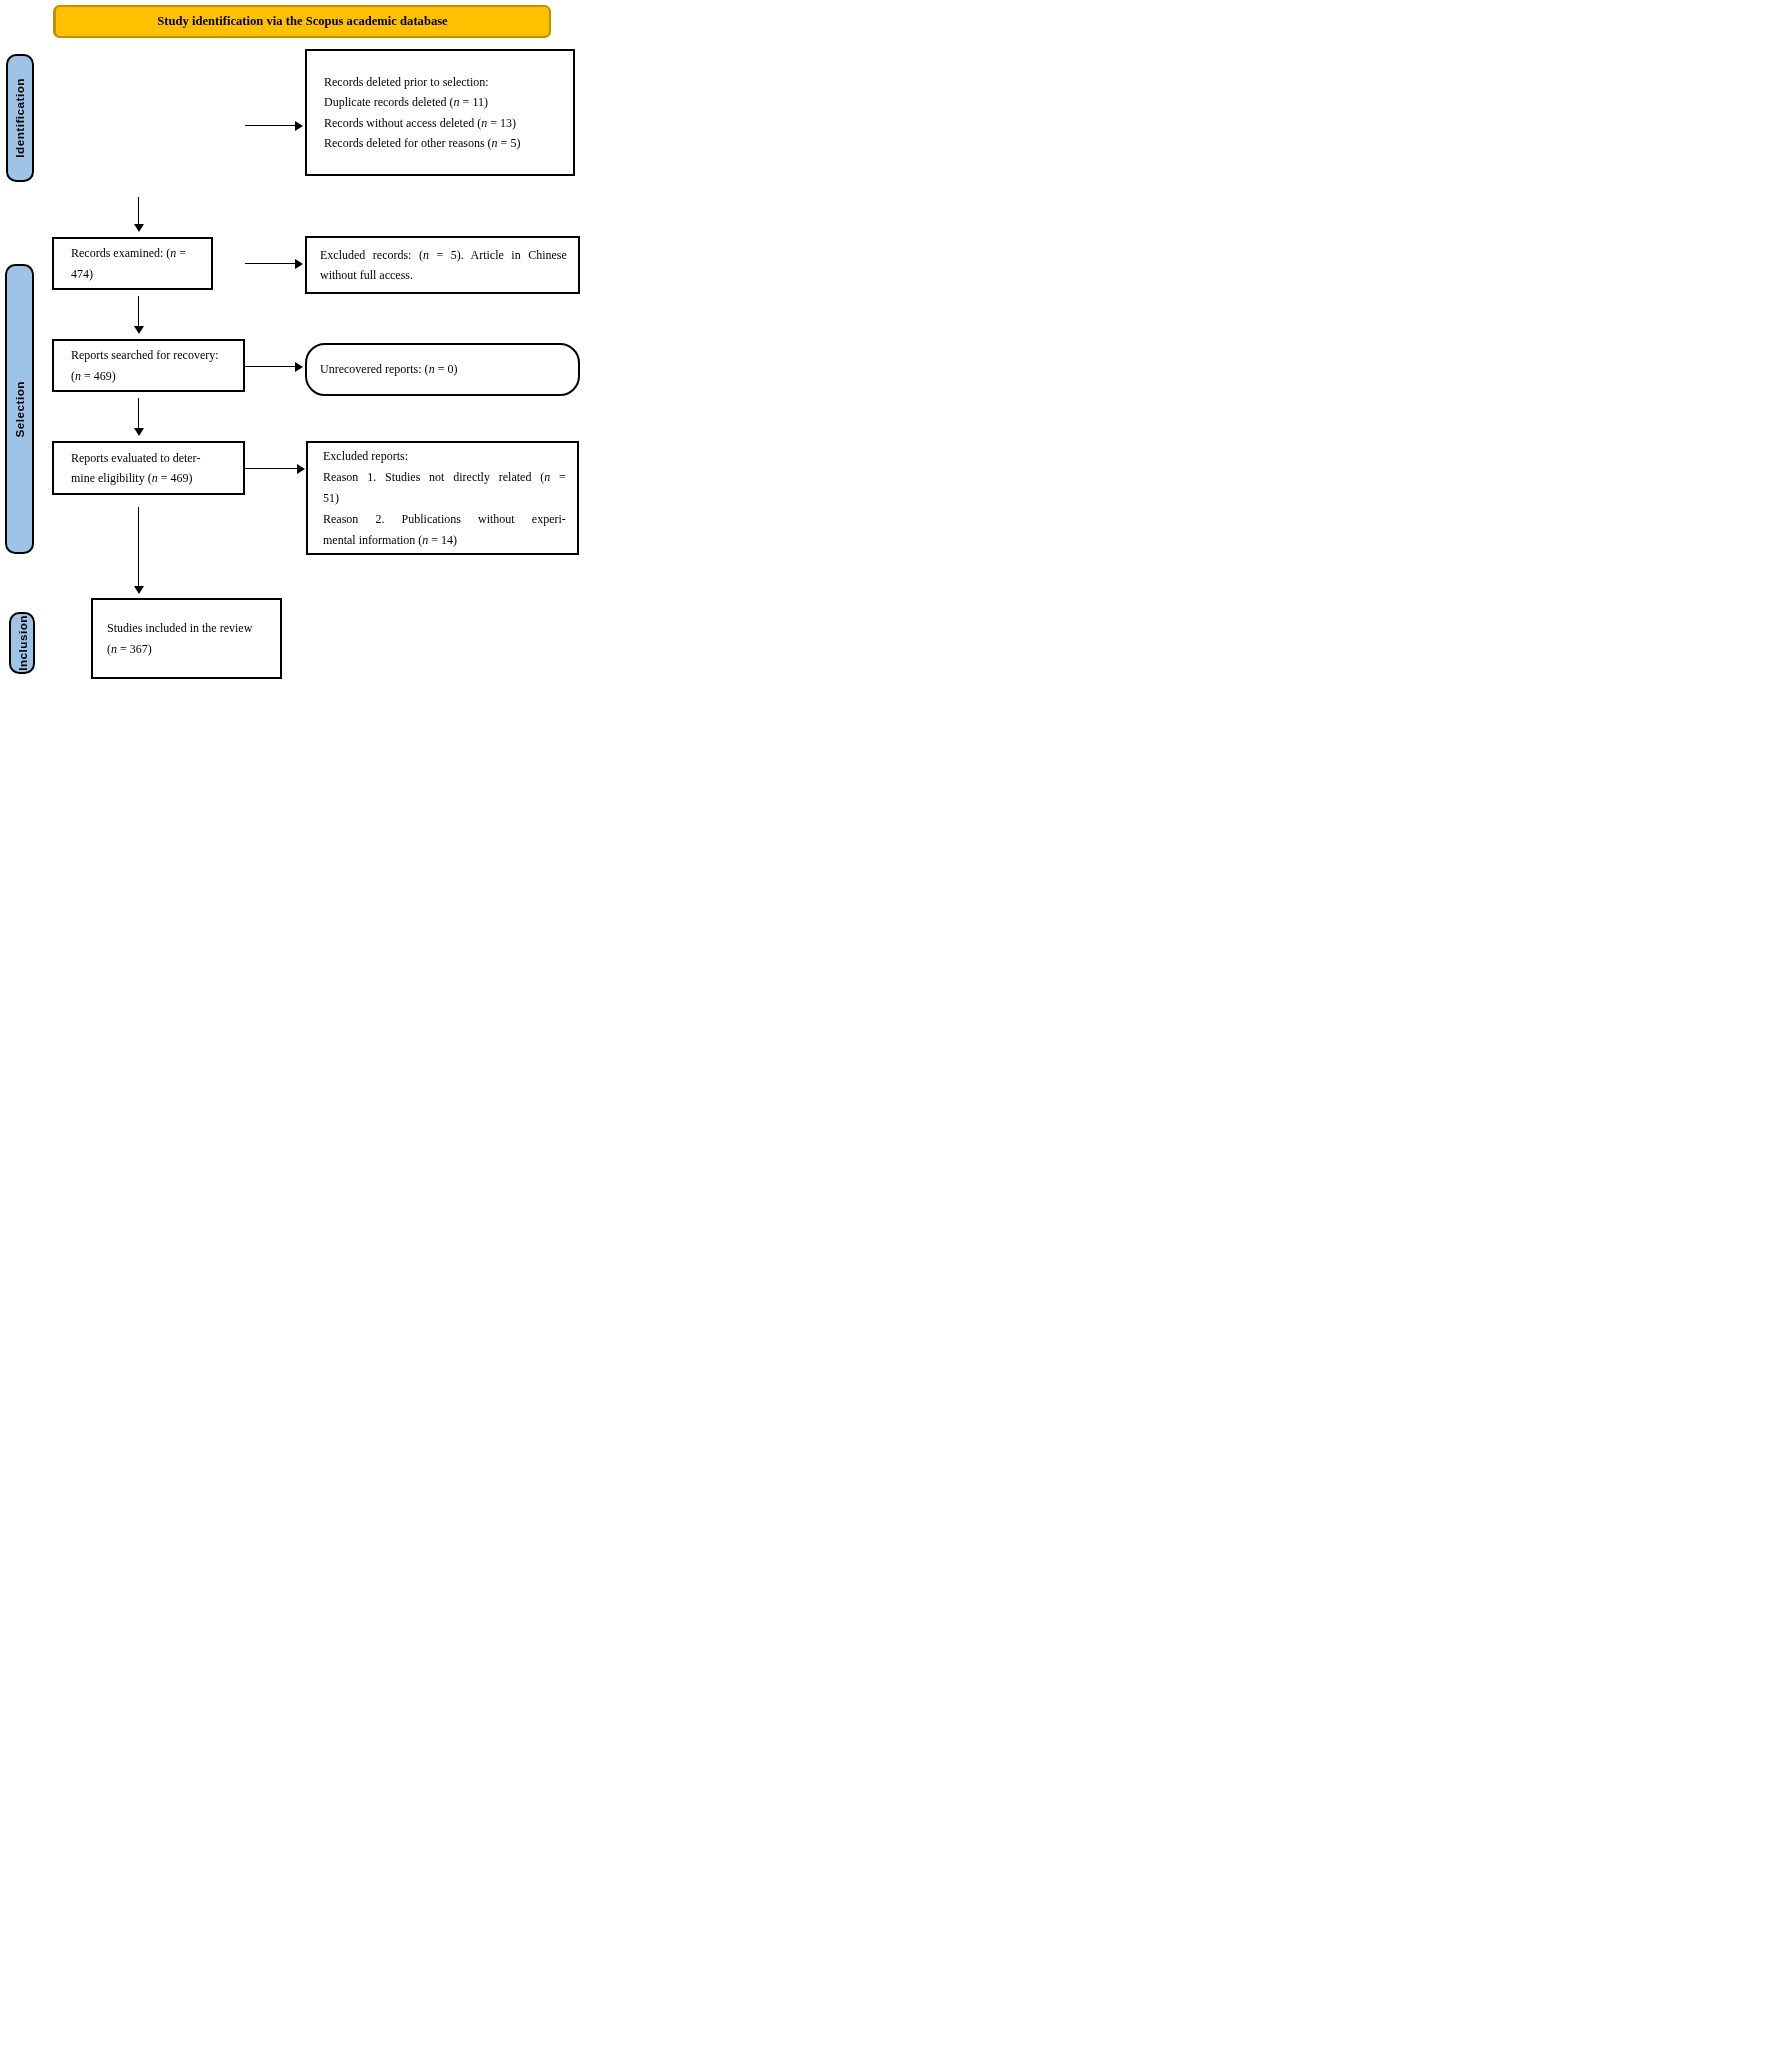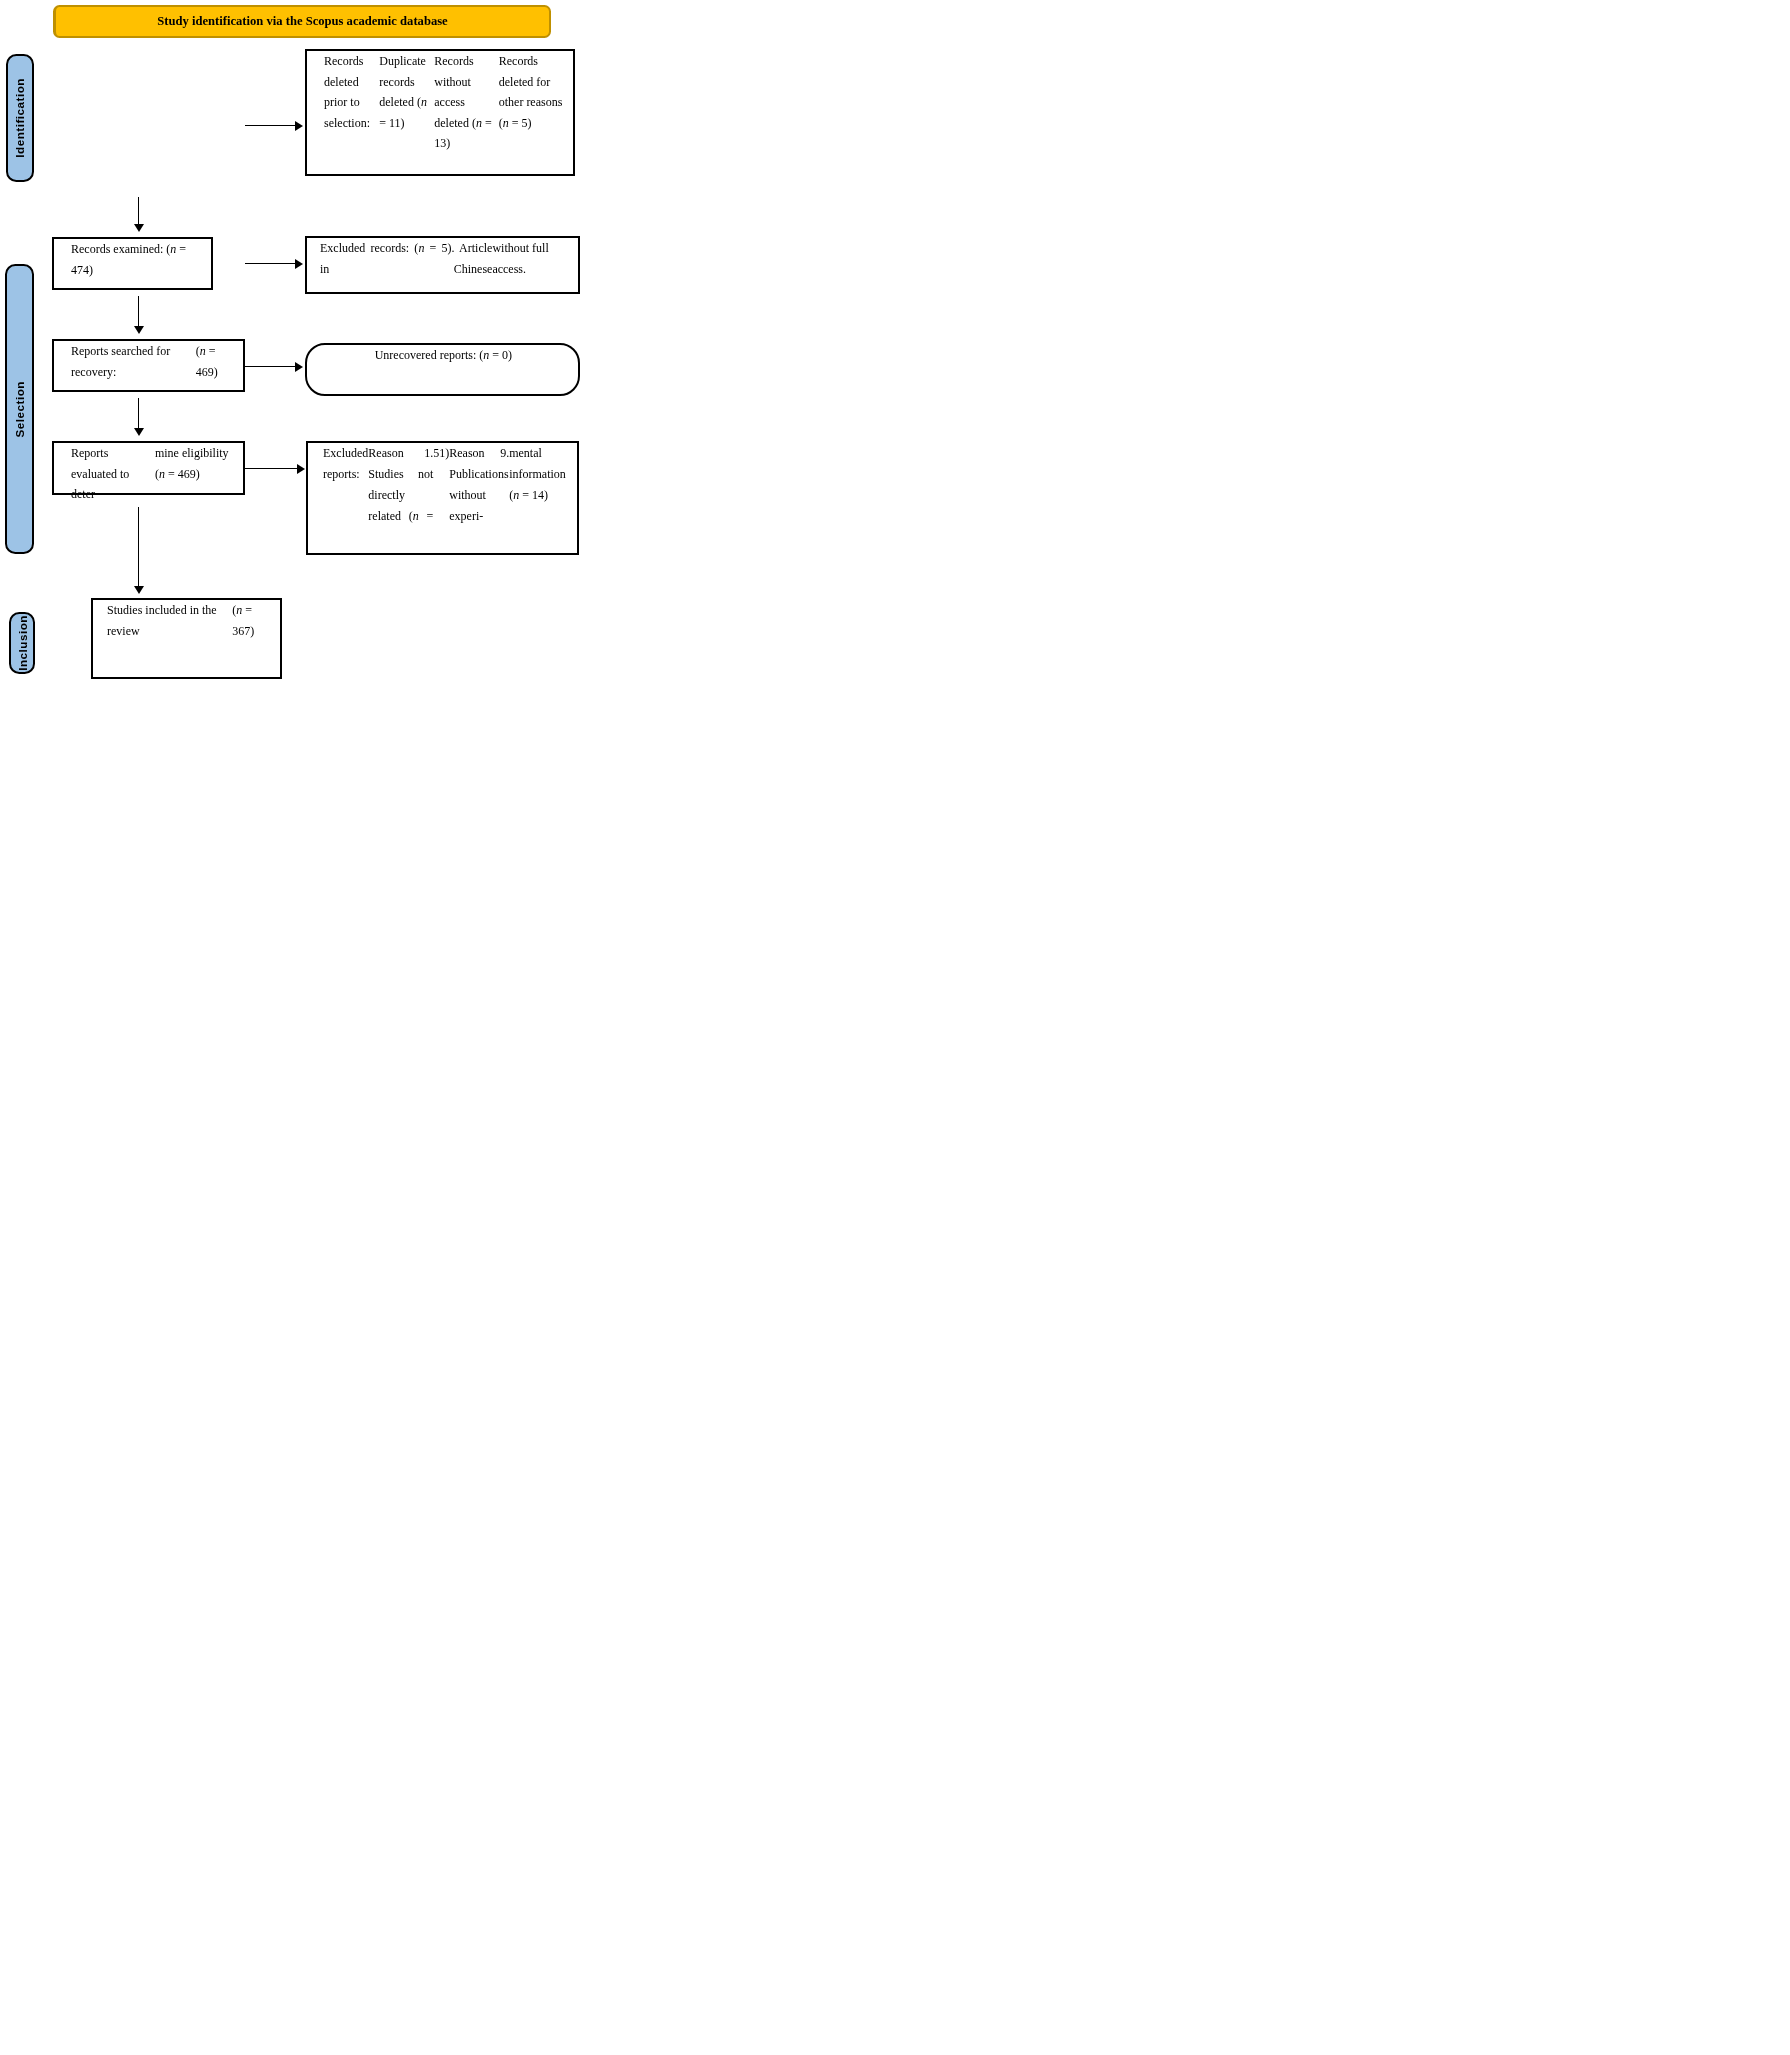--- a/index.html
+++ b/index.html
@@ -42,21 +42,21 @@
     white-space:nowrap;
   }
   #stage-identification{left:5.6px;top:54px;width:28.4px;height:128px;}
   #stage-selection{left:5.1px;top:264px;width:29px;height:290px;}
   #stage-inclusion{left:9.3px;top:612px;width:26px;height:62px;}
   .fbox{
     position:absolute;
     background:#fff;
     border:2.8px solid var(--line);
     box-sizing:border-box;
-    display:flex;justify-content:center;
+    display:flex;flex-direction:column;justify-content:center;
     font-size:12px;line-height:20.5px;
   }
   .fbox .tline{text-align:left;}
   .fbox .tline.j{text-align:justify;text-align-last:justify;}
   #box-records-identified{left:52px;top:48px;width:193px;height:129px;padding:0 9.3px 0 17px;}
   #box-records-deleted{left:305px;top:49px;width:270px;height:127px;padding:0 8.4px 0 17px;}
   #box-records-examined{left:52px;top:237px;width:161px;height:53px;padding:0 9.3px 0 17px;}
   #box-excluded-records{left:305px;top:236px;width:275px;height:58px;padding:0 11.2px 0 13px;}
   #box-reports-searched{left:52px;top:339px;width:193px;height:53px;padding:0 9.3px 0 17px;}
   #box-unrecovered-reports{left:305px;top:343px;width:275px;height:53px;padding:0 11.2px 0 13px;border-radius:20px;}
@@ -131,21 +131,21 @@
 
   <div class="fbox" id="box-reports-evaluated">
       <div class="tline">Reports evaluated to deter-</div>
       <div class="tline">mine eligibility (<i>n</i> = 469)</div>
     </div>
 
   <div class="fbox" id="box-excluded-reports">
       <div class="tline">Excluded reports:</div>
       <div class="tline j">Reason 1. Studies not directly related (<i>n</i> =</div>
       <div class="tline">51)</div>
-      <div class="tline j">Reason 9. Publications without experi-</div>
+      <div class="tline j">Reason 2. Publications without experi-</div>
       <div class="tline">mental information (<i>n</i> = 14)</div>
     </div>
 
   <div class="fbox" id="box-studies-included">
       <div class="tline">Studies included in the review</div>
       <div class="tline">(<i>n</i> = 367)</div>
     </div>
 
   <div class="harrow" id="arrow-h1"></div>
   <div class="harrow" id="arrow-h2"></div>

